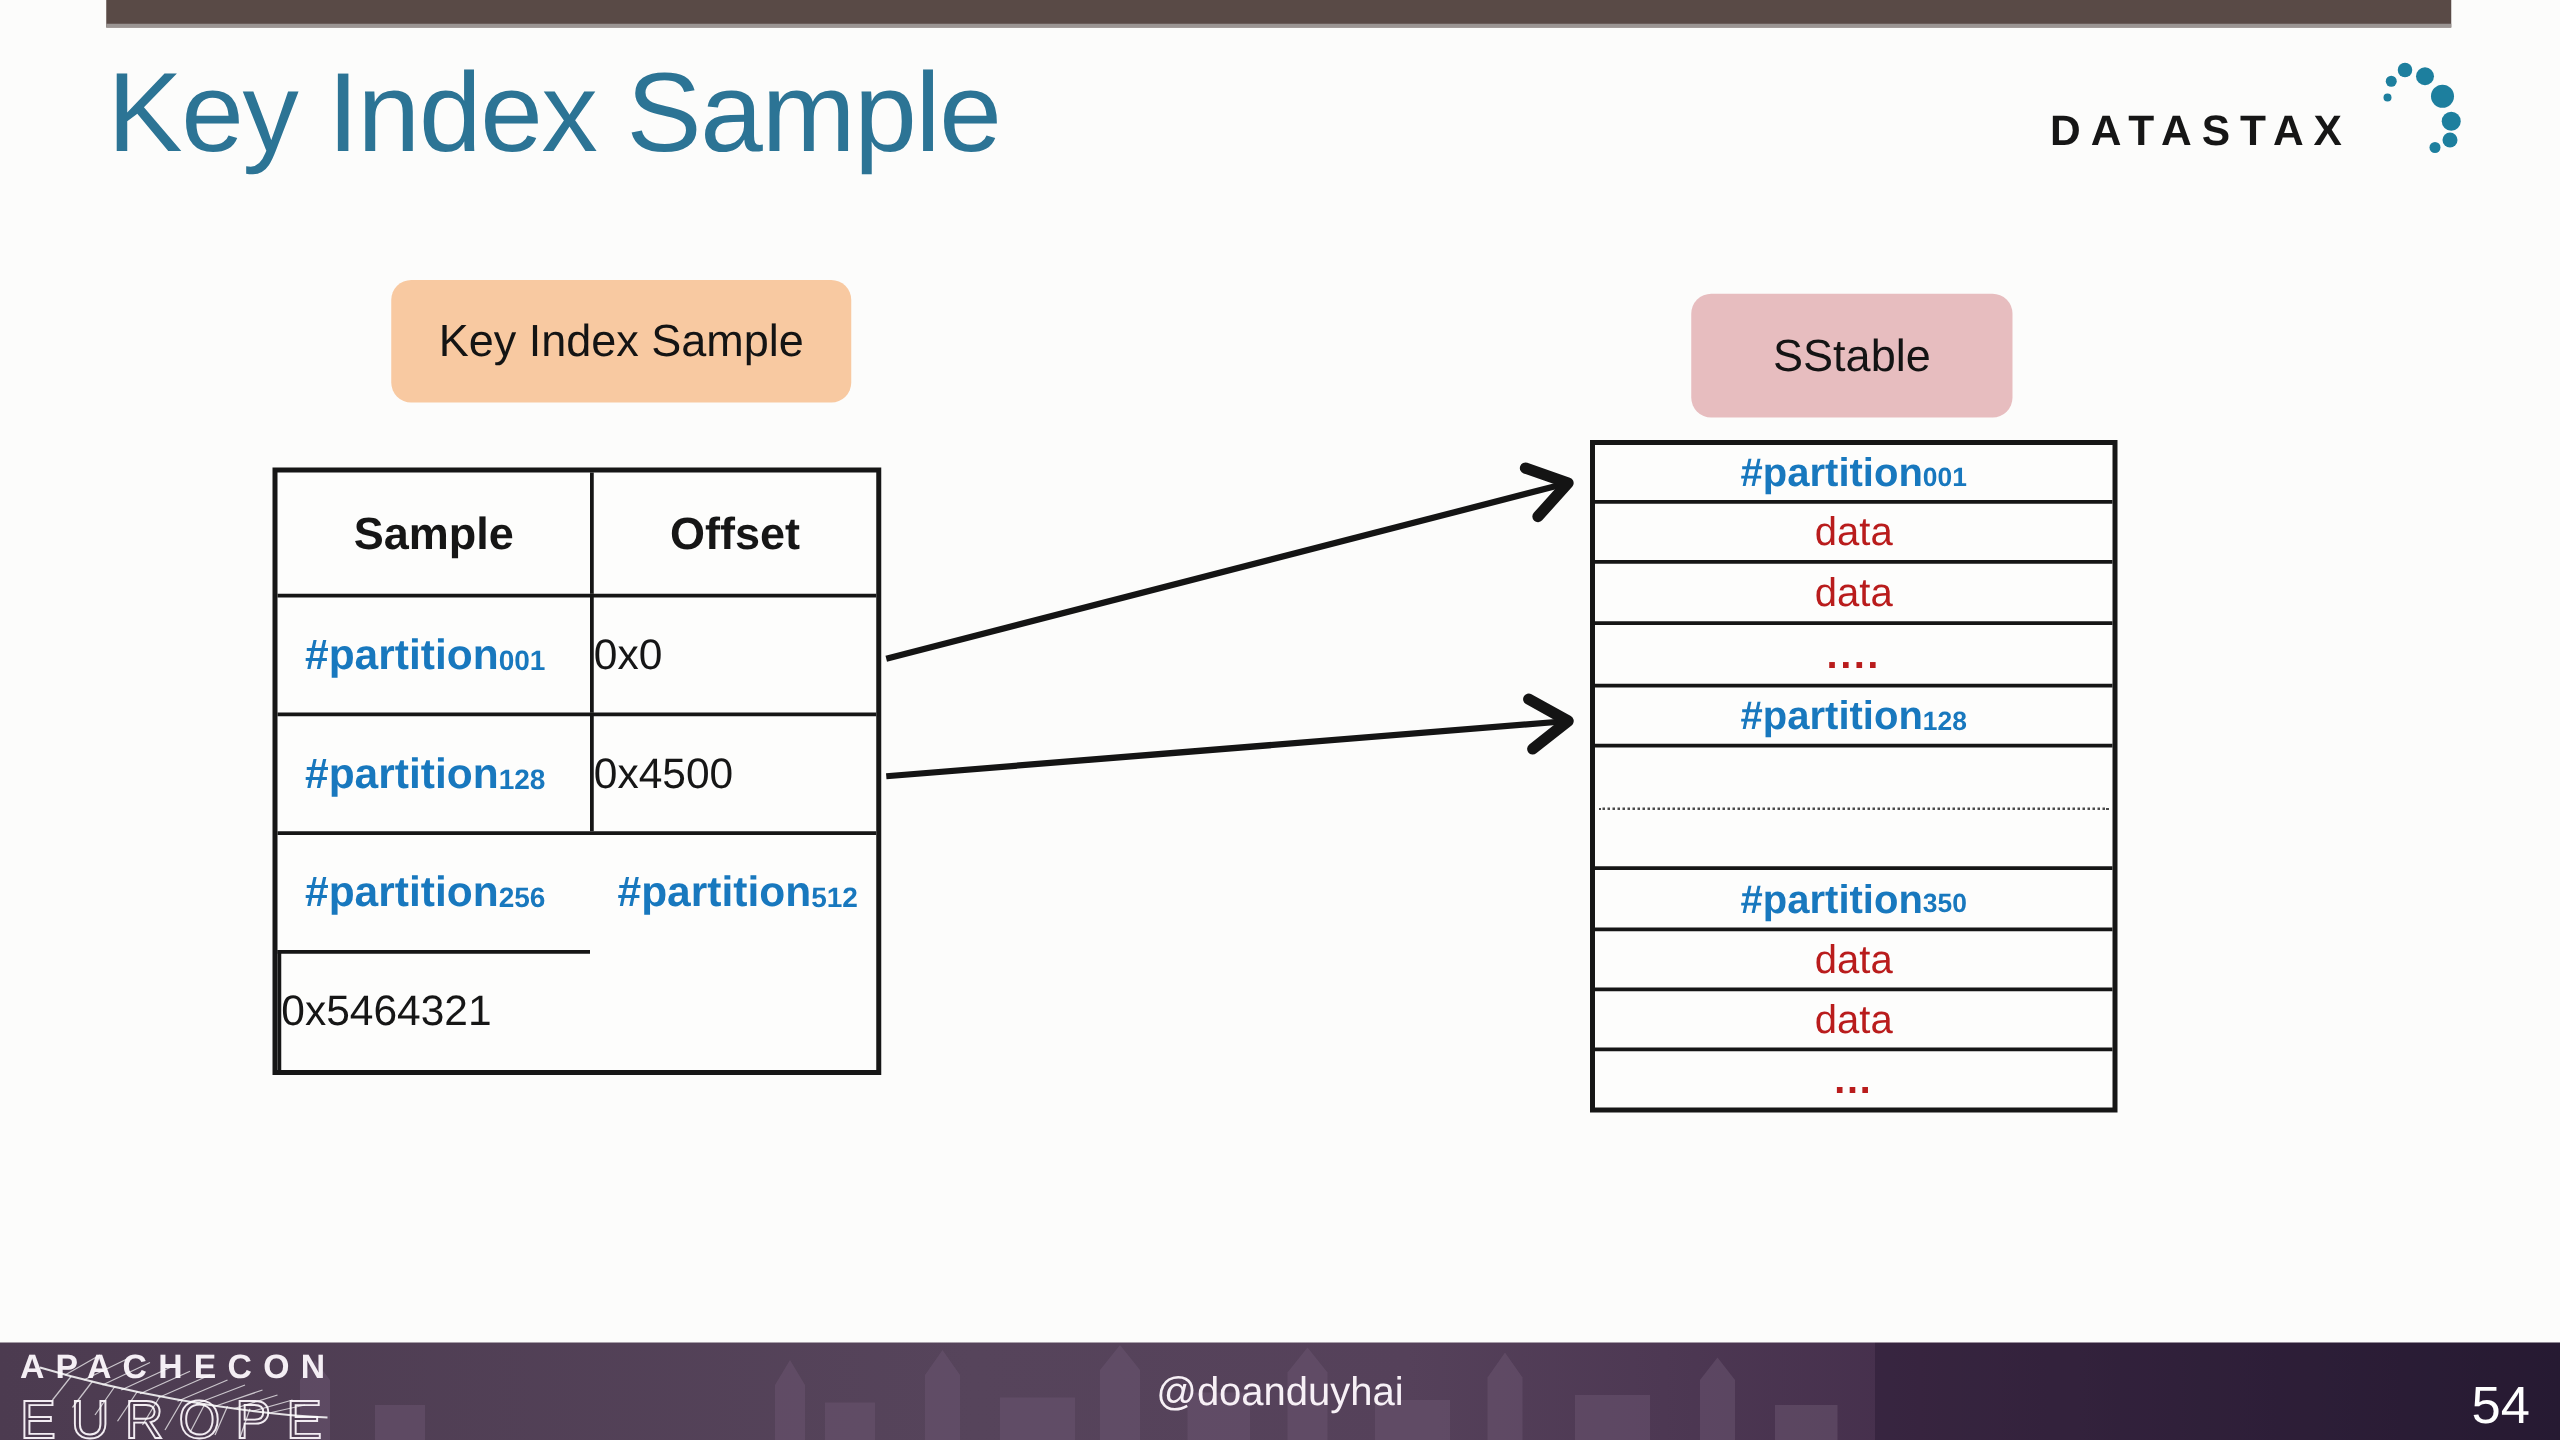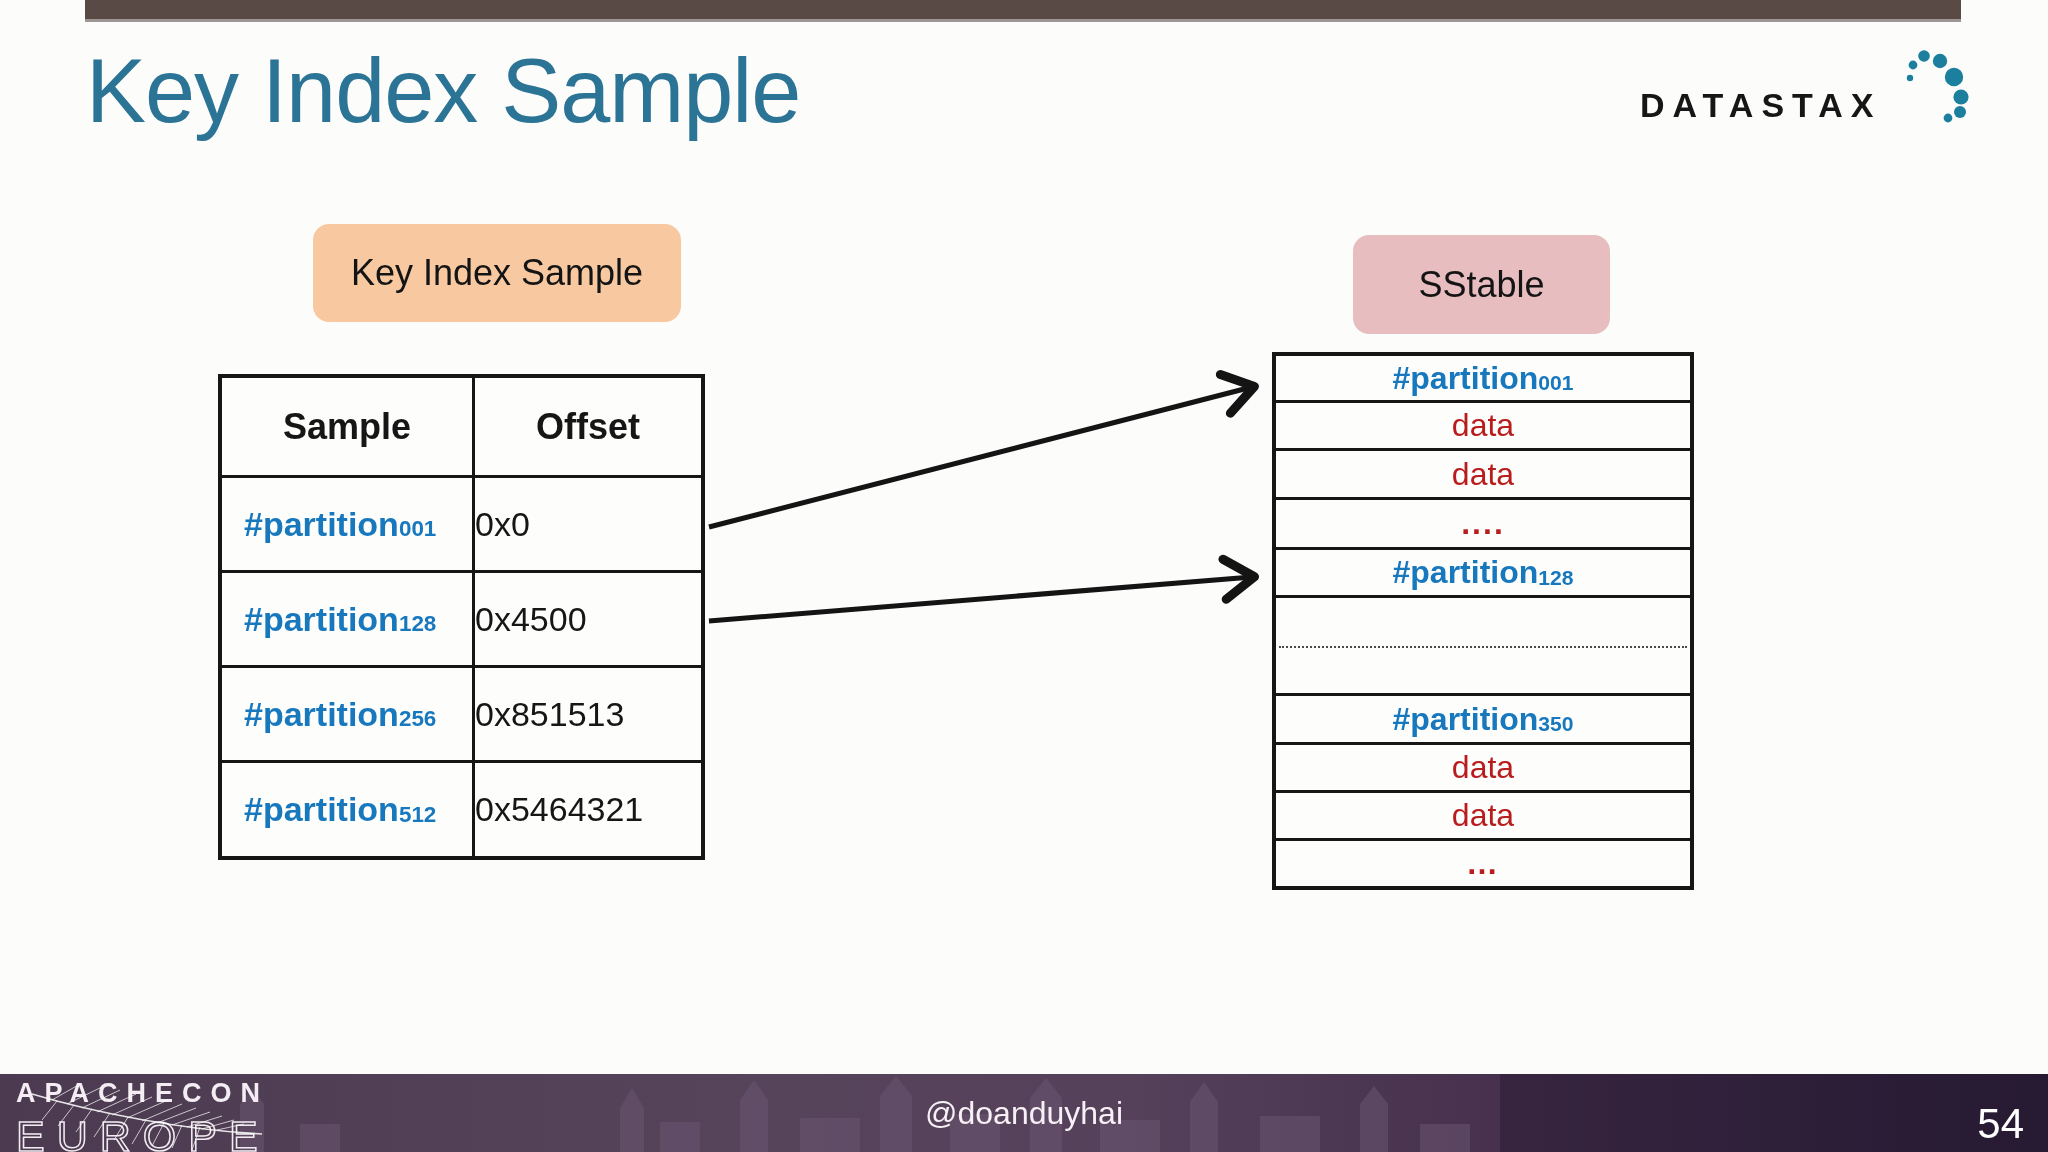--- a/index.html
+++ b/index.html
@@ -152,21 +152,20 @@
     <div class="kc part rown">
         <span>#partition</span>
         <sub class="pnum">128</sub>
       </div>
     <div class="kc off rown col2">0x4500</div>
 
     <div class="kc part rown">
         <span>#partition</span>
         <sub class="pnum">256</sub>
       </div>
-    <div class="kc off rown col2">0x851513</div>
 
     <div class="kc part rown">
         <span>#partition</span>
         <sub class="pnum">512</sub>
       </div>
     <div class="kc off rown col2">0x5464321</div>
   </div>
 
   <div class="ss-table">
     <div class="srow part" style="height:44px">

